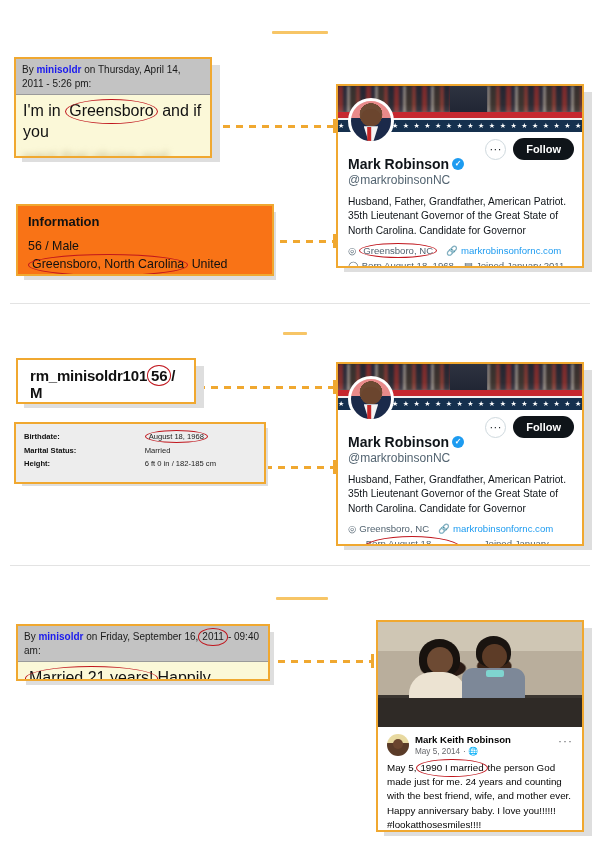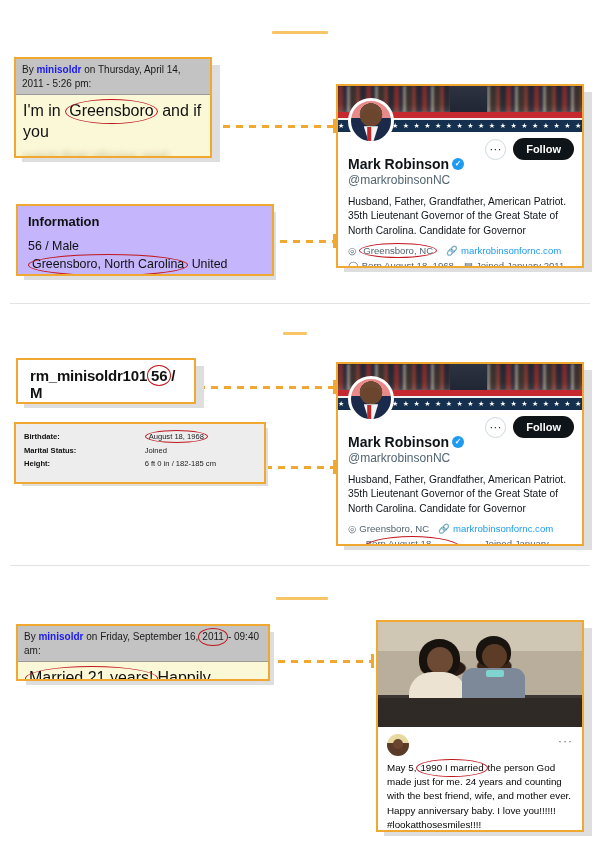--- a/index.html
+++ b/index.html
@@ -79,21 +79,21 @@
   }
   .blur {
     display: inline-block;
     color: #b9ae77;
     filter: blur(3px);
     user-select: none;
   }
   .blur-sm { filter: blur(2.2px); }
 
   
-  .info-panel { background: #c4b5fd; padding: 8px 10px 10px 10px; }
+  .info-panel { background: #f97316; padding: 8px 10px 10px 10px; }
   .info-title { font-size: 13px; font-weight: bold; color: #111; margin-bottom: 9px; }
   .info-line { font-size: 12.4px; color: #111; line-height: 1.45; }
   .globe {
     display: inline-block; width: 11px; height: 11px;
     border: 1.3px solid #222; border-radius: 50%;
     position: relative; vertical-align: -1px; margin-left: 4px;
     background: #222;
   }
   .globe::before {
     content:""; position:absolute; left:50%; top:0; bottom:0; width:1px;
@@ -350,21 +350,21 @@
   <div class="shadow-box" style="left:22px; top:428px; width:246px; height:58px;"></div>
   <div class="panel stats" style="left:14px; top:422px; width:252px; height:62px;">
     <table>
       <tbody>
           <tr>
         <td class="k">Birthdate:</td>
         <td class="v"><span class="circ">August 18, 1968</span></td>
       </tr>
       <tr>
         <td class="k">Marital Status:</td>
-        <td class="v">Joined</td>
+        <td class="v">Married</td>
       </tr>
       <tr>
         <td class="k">Height:</td>
         <td class="v">6 ft 0 in / 182-185 cm</td>
       </tr>
     </tbody>
       </table>
   </div>
 
   <div class="shadow-box" style="left:344px; top:370px; width:248px; height:180px;"></div>
@@ -440,20 +440,28 @@
       <div class="hair-r"></div>
       <div class="face-r"></div>
       <div class="suit-r"></div>
       <div class="bow"></div>
       <div class="sofa"></div>
     </div>
     <div class="fb-head">
       <div class="fb-ava">
           <div class="f"></div>
         </div>
+      <div>
+        <div class="fb-name">Mark Keith Robinson</div>
+        <div class="fb-date">
+          <span>May 5, 2014</span>
+          <span>·</span>
+          <span>🌐</span>
+        </div>
+      </div>
       <div class="fb-dots">···</div>
     </div>
     <div class="fb-text">
       <span>May 5,</span><span class="circ">1990 I married</span><span>the person God made just for me. 24 years and counting with the best friend, wife, and mother ever. Happy anniversary baby. I love you!!!!!!</span>
       <div class="fb-tag">#lookatthosesmiles!!!!</div>
     </div>
   </div>
 
 </div>
 

